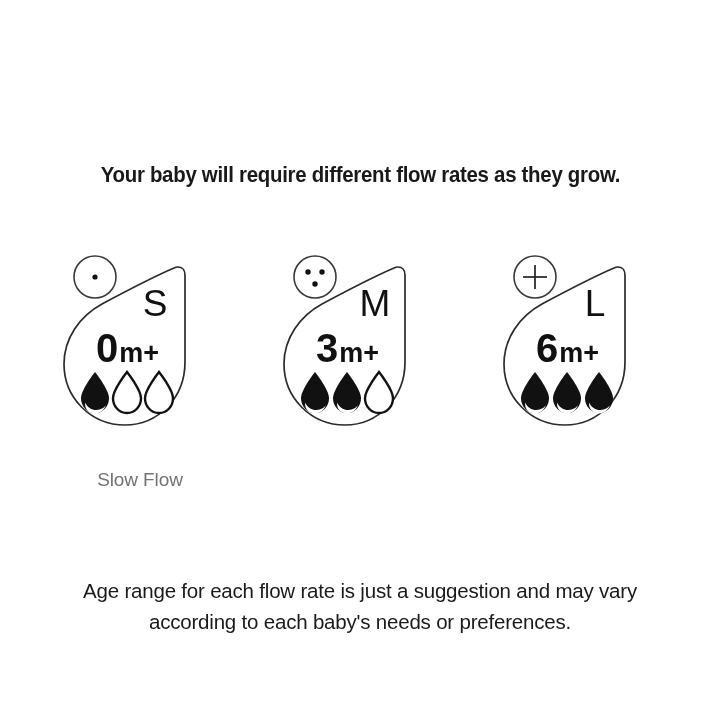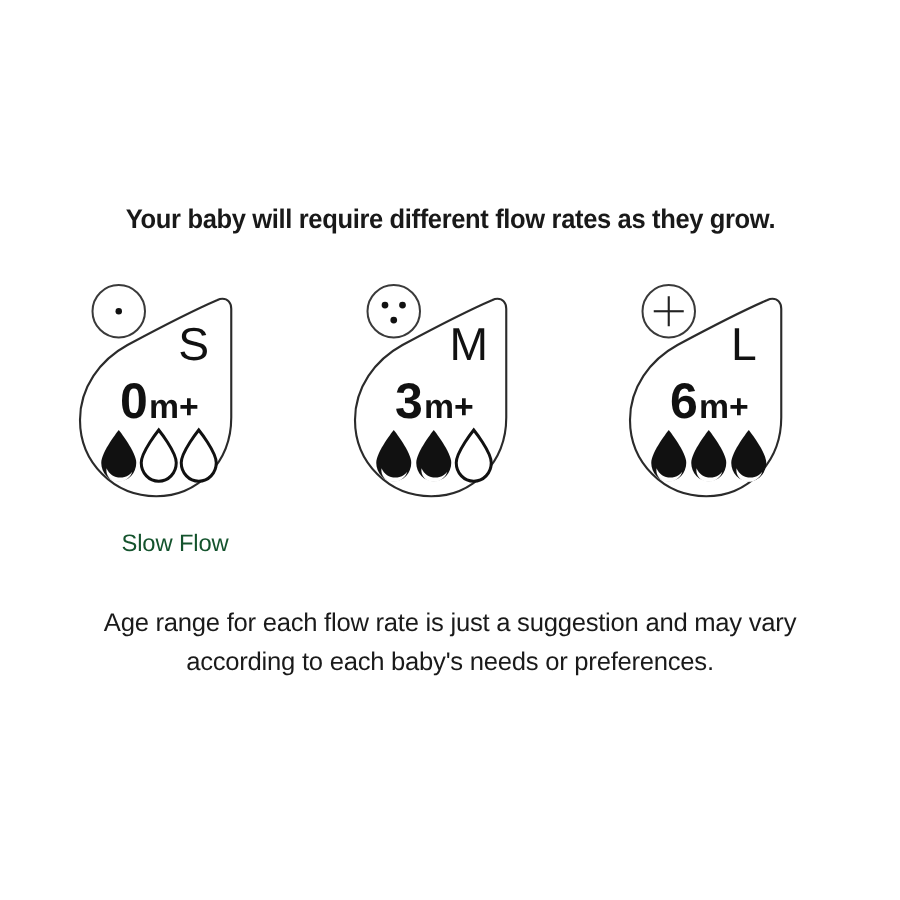--- a/index.html
+++ b/index.html
@@ -15,20 +15,21 @@
     overflow: hidden;
     position: relative;
   }
   #infographic {
     position: absolute;
     inset: 0;
     display: flex;
     flex-direction: column;
     align-items: center;
     background: #ffffff;
+    gap: 28px;
   }
 
   
   .headline {
     margin-top: 163px;
     font-size: 21.5px;
     font-weight: bold;
     letter-spacing: -0.3px;
     text-align: center;
     color: #191919;
@@ -57,32 +58,32 @@
     height: 185px;
   }
   .nipple-art svg {
     display: block;
     width: 180px;
     height: 185px;
     overflow: visible;
   }
 
   .flow-label {
-    margin-top: 14px;
+    margin-top: 30px;
     font-size: 19px;
     font-weight: 400;
-    color: #14532d;
+    color: #737373;
     text-align: left;
     letter-spacing: -0.1px;
     white-space: nowrap;
   }
 
   
   .footnote {
-    margin-top: 36px;
+    margin-top: 56px;
     width: 660px;
     text-align: center;
     font-size: 20.5px;
     line-height: 31px;
     color: #1a1a1a;
     letter-spacing: -0.2px;
   }
   .footnote .line { display: block; }
 
   

